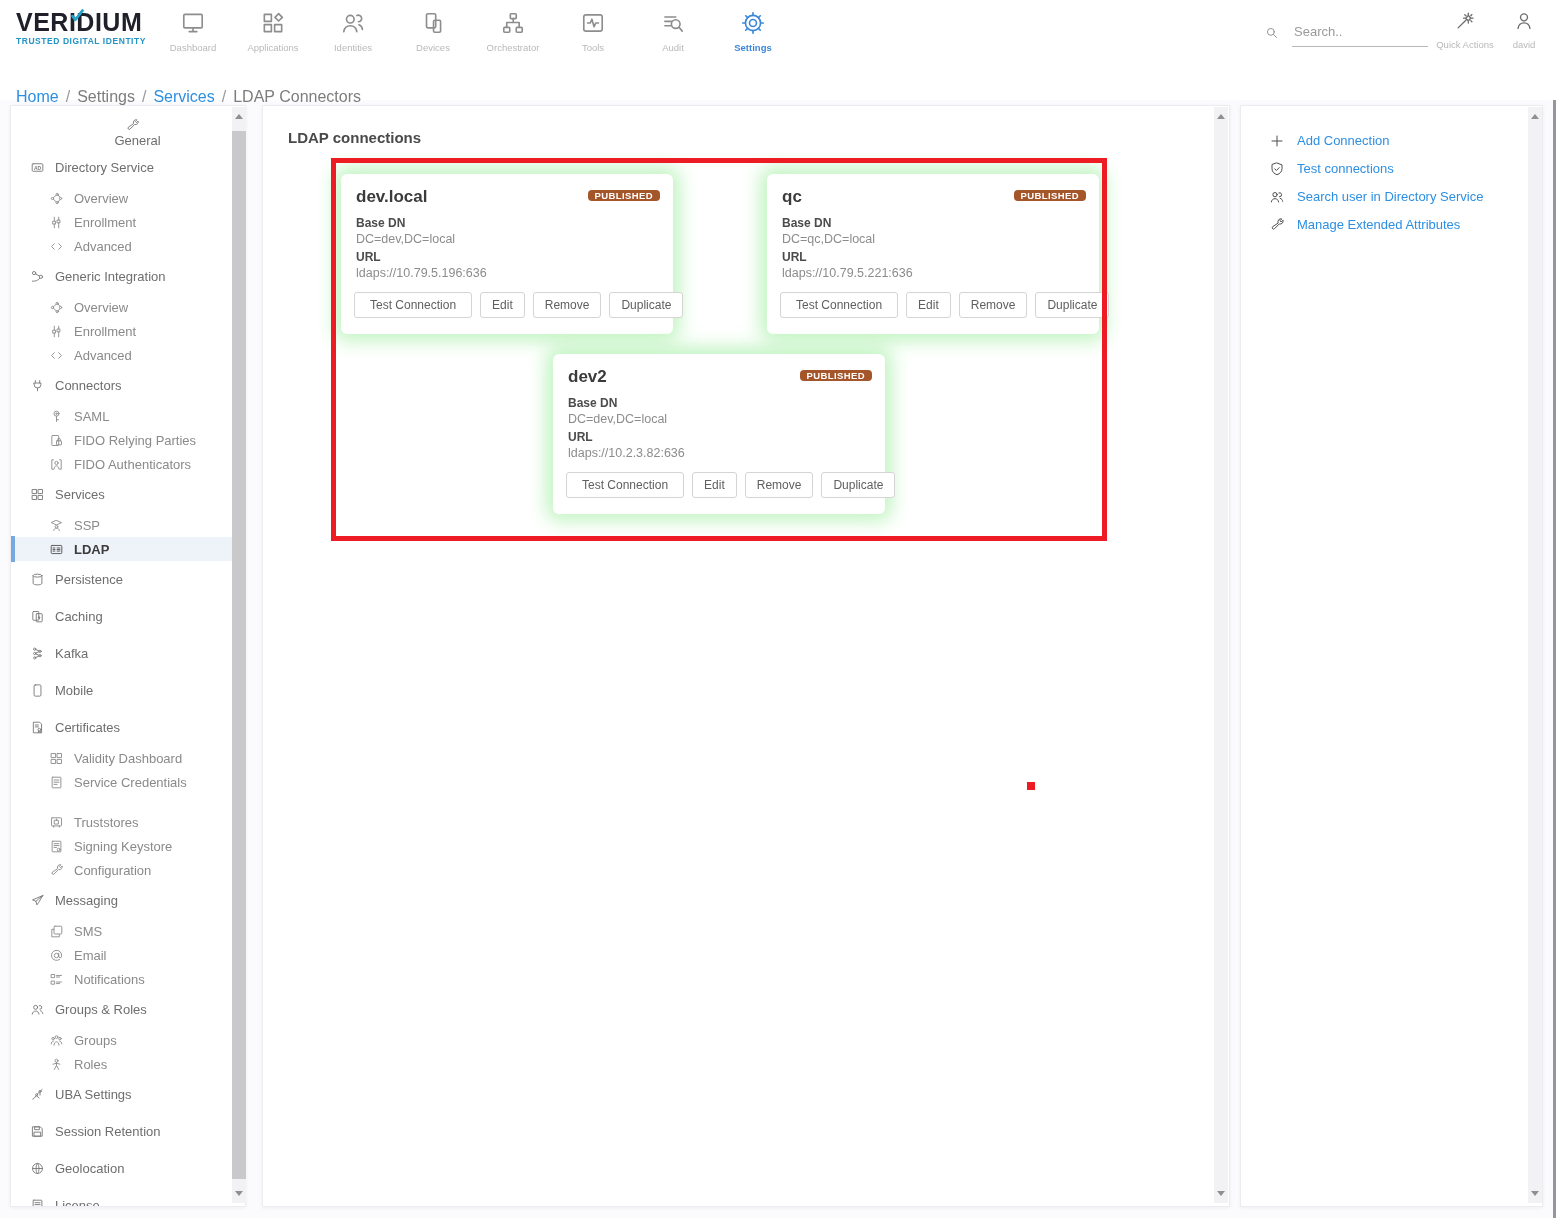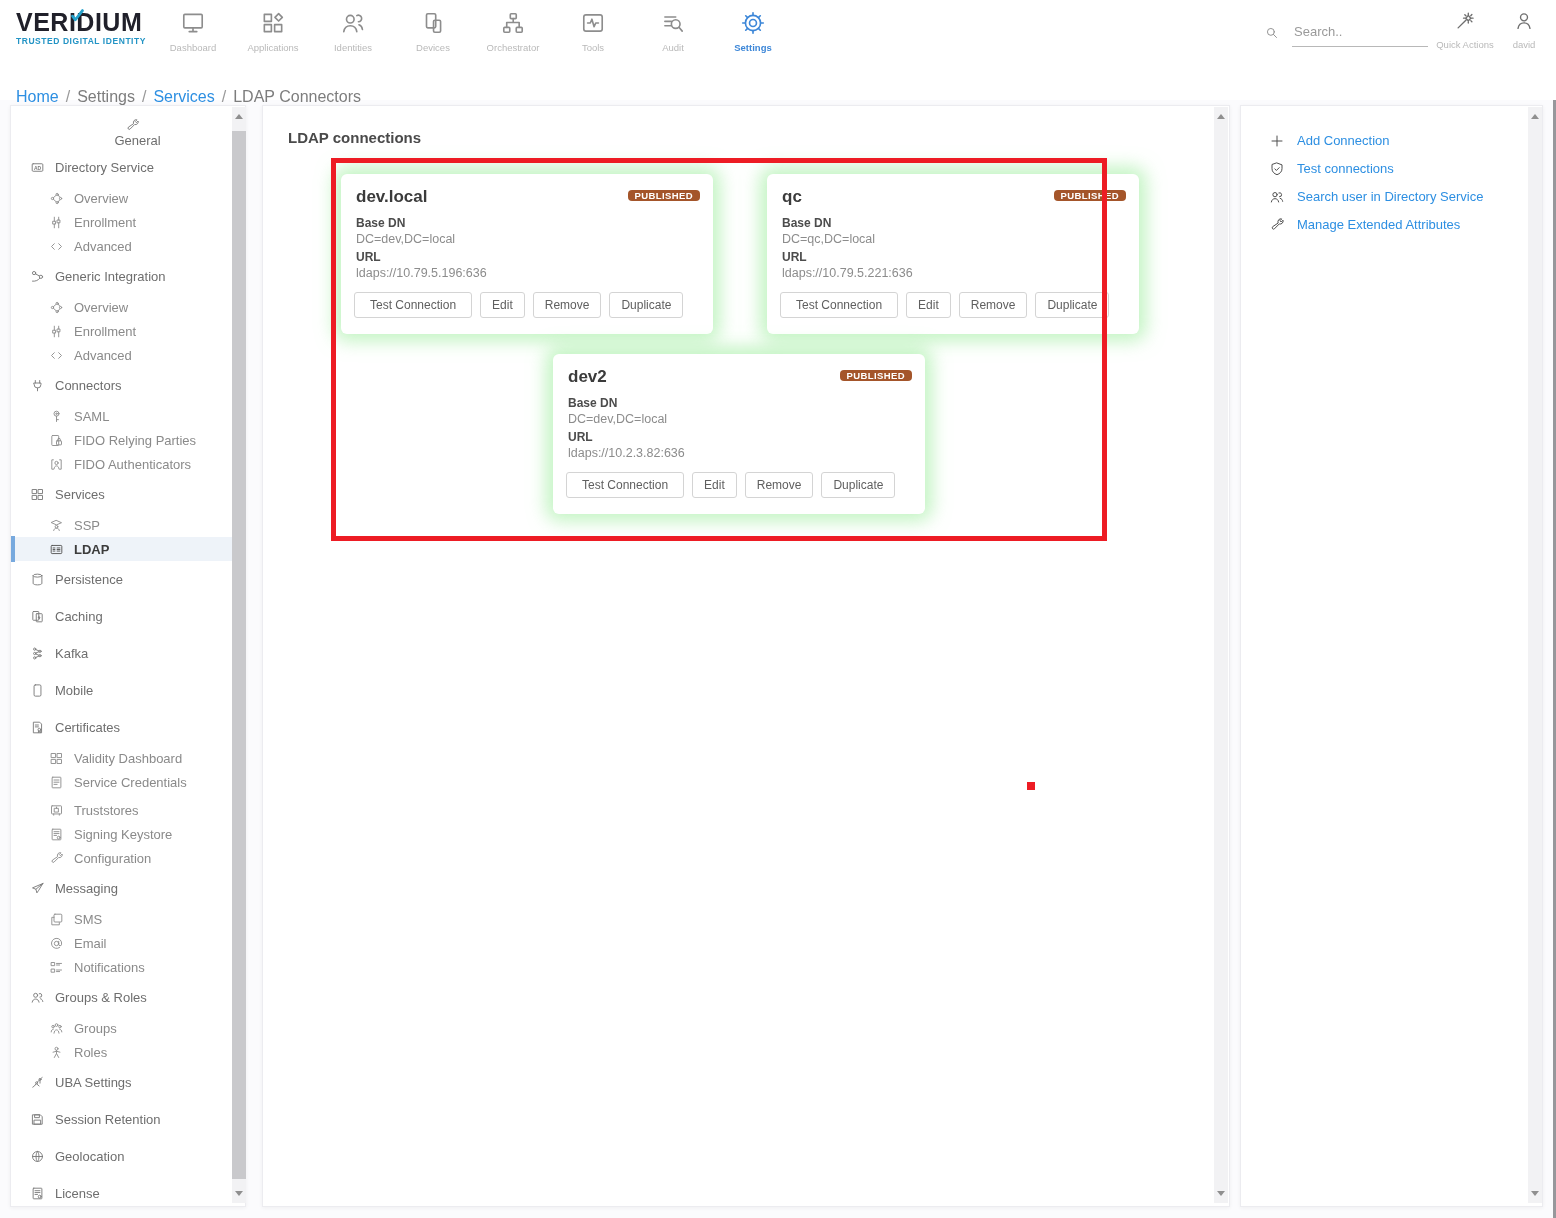--- a/index.html
+++ b/index.html
@@ -59,21 +59,21 @@
   .sb .thumb{position:absolute;left:0;width:14px;background:#c9c9cc}
   #sb-sidebar{left:232px}
   #sb-main{left:1214px}
   #sb-right{left:1528px}
   .edge-line{position:absolute;left:1553px;top:100px;width:3px;height:1118px;background:#97979b}
 
   
   .main-panel{position:absolute;left:262px;top:105px;width:968px;height:1102px;background:#fff;
      border:1px solid #ececf0;box-shadow:0 1px 4px rgba(0,0,0,.05);box-sizing:border-box}
   .main-title{position:absolute;left:25px;top:13px;font-size:15px;font-weight:700;color:#4a4a4a}
-  .card{position:absolute;width:372px;height:160px;background:#fff;border-radius:6px;
+  .card{position:absolute;width:332px;height:160px;background:#fff;border-radius:6px;
      box-shadow:0 0 18px 7px rgba(144,235,144,.55)}
   .card-0{left:78px;top:68px}
   .card-1{left:504px;top:68px}
   .card-2{left:290px;top:248px}
   .card-head{position:absolute;left:15px;top:13px;right:13px;display:flex;justify-content:space-between;align-items:flex-start}
   .card-name{font-size:17px;font-weight:700;color:#3b3b3b}
   .badge{background:#a4552a;color:#fff;font-size:9.5px;font-weight:700;letter-spacing:.4px;
      padding:0 7px;border-radius:4px;margin-top:3px}
   .field-label{position:absolute;left:15px;font-size:12px;font-weight:700;color:#4c4c4c}
   .field-value{position:absolute;left:15px;font-size:12.5px;color:#8c8c8c}
@@ -454,21 +454,21 @@
       </div>
       <div class="s-item lvl1" style="margin-top: 0px;">
         <span class="sicon">
           <svg viewBox="0 0 24 24">
             <rect x="5" y="3.5" width="14" height="17" rx="1"></rect>
             <path d="M8 8h8M8 11.5h8M8 15h5"></path>
           </svg>
         </span>
         <span class="s-label">Service Credentials</span>
       </div>
-      <div class="s-item lvl1" style="margin-top: 4px; align-items: center;">
+      <div class="s-item lvl1" style="margin-top: 16px; align-items: center;">
         <span class="sicon">
           <svg viewBox="0 0 24 24">
             <rect x="4" y="4.5" width="16" height="13" rx="1"></rect>
             <path d="M7.5 17.5v2M16.5 17.5v2"></path>
             <rect x="9" y="8.5" width="6" height="6"></rect>
             <path d="M12 8.5v-2"></path>
           </svg>
         </span>
         <span class="s-label">Truststores</span>
       </div>

